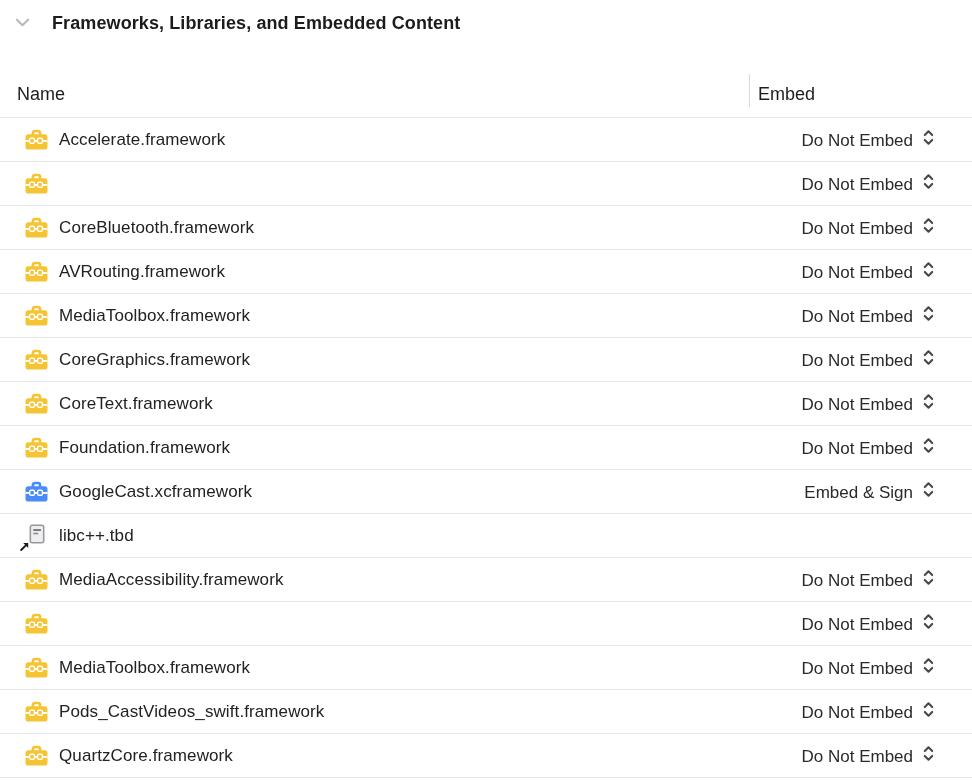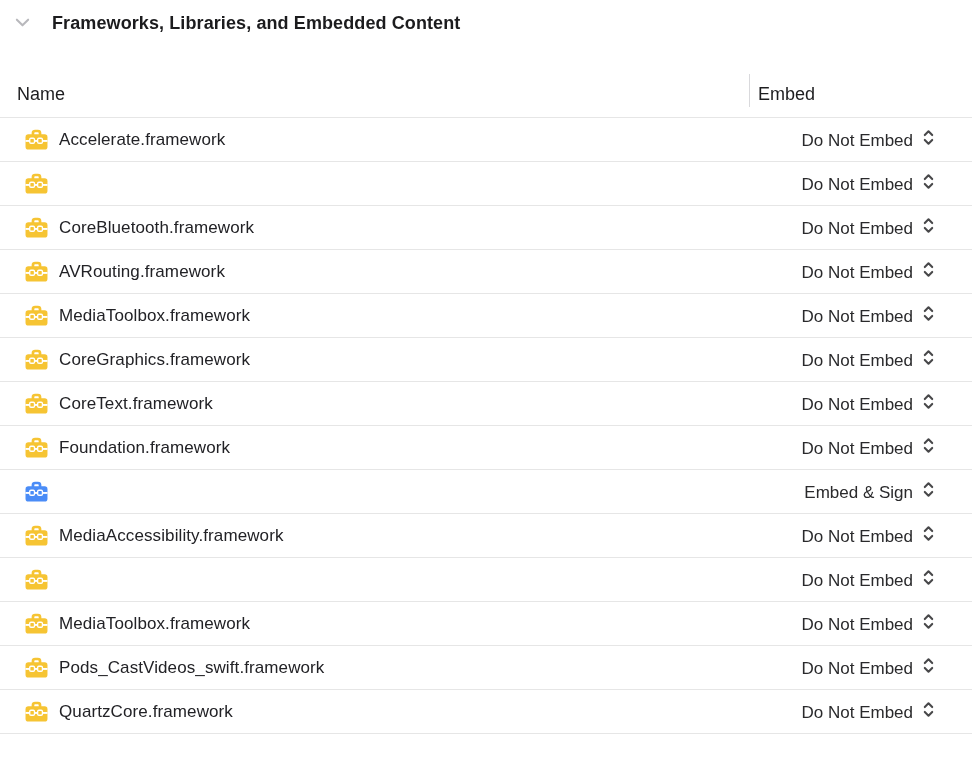--- a/index.html
+++ b/index.html
@@ -269,31 +269,47 @@
       <div class="row">
     <span class="fw-icon blue">
   <svg width="23" height="21" viewBox="0 0 24 22">
     <path d="M8.3 8 V4.3 Q8.3 2.1 10.5 2.1 H13.5 Q15.7 2.1 15.7 4.3 V8" fill="none" stroke="currentColor" stroke-width="2.8"></path>
     <rect x="0.5" y="5.6" width="23" height="15.9" rx="3" fill="currentColor"></rect>
     <rect x="0.5" y="11.5" width="23" height="2" fill="#ffffff"></rect>
     <rect x="4.9" y="9.7" width="5" height="5.2" rx="1.3" fill="currentColor" stroke="#ffffff" stroke-width="1.4"></rect>
     <rect x="13.2" y="9.7" width="5" height="5.2" rx="1.3" fill="currentColor" stroke="#ffffff" stroke-width="1.4"></rect>
   </svg>
 </span>
+    <span class="label">GoogleCast.xcframework</span>
     <span class="embed-control">
       <span class="embed-label">Embed &amp; Sign</span>
       <span class="updown">
         <svg width="13" height="17" viewBox="0 0 14 18">
           <path d="M3 6.4 L7 2.3 L11 6.4" fill="none" stroke="#48484a" stroke-width="2.2" stroke-linecap="round" stroke-linejoin="round"></path>
           <path d="M3 11.6 L7 15.7 L11 11.6" fill="none" stroke="#48484a" stroke-width="2.2" stroke-linecap="round" stroke-linejoin="round"></path>
         </svg>
       </span>
     </span>
   </div>
       <div class="row">
+    <span class="fw-icon">
+  <svg width="22" height="24" viewBox="0 0 24 26">
+    <rect x="5.8" y="1.2" width="14.6" height="19.2" rx="2.2" fill="#edeef0" stroke="#98989d" stroke-width="1.7"></rect>
+    <rect x="9" y="5.6" width="8.4" height="1.8" fill="#67676c"></rect>
+    <rect x="9" y="9.4" width="5.4" height="1.8" fill="#8e8e93"></rect>
+  </svg>
+  <svg class="tbd-arrow" width="11" height="11" viewBox="0 0 11 11">
+    <path d="M1.2 10 L5.6 5.6" fill="none" stroke="#1b1b1d" stroke-width="1.9" stroke-linecap="round"></path>
+    <polygon points="8.2,3 8.2,8 3.2,3" fill="#1b1b1d"></polygon>
+  </svg>
+</span>
+    <span class="label">libc++.tbd</span>
+
+  </div>
+      <div class="row">
     <span class="fw-icon yellow">
   <svg width="23" height="21" viewBox="0 0 24 22">
     <path d="M8.3 8 V4.3 Q8.3 2.1 10.5 2.1 H13.5 Q15.7 2.1 15.7 4.3 V8" fill="none" stroke="currentColor" stroke-width="2.8"></path>
     <rect x="0.5" y="5.6" width="23" height="15.9" rx="3" fill="currentColor"></rect>
     <rect x="0.5" y="11.5" width="23" height="2" fill="#ffffff"></rect>
     <rect x="4.9" y="9.7" width="5" height="5.2" rx="1.3" fill="currentColor" stroke="#ffffff" stroke-width="1.4"></rect>
     <rect x="13.2" y="9.7" width="5" height="5.2" rx="1.3" fill="currentColor" stroke="#ffffff" stroke-width="1.4"></rect>
   </svg>
 </span>
     <span class="label">MediaAccessibility.framework</span>

